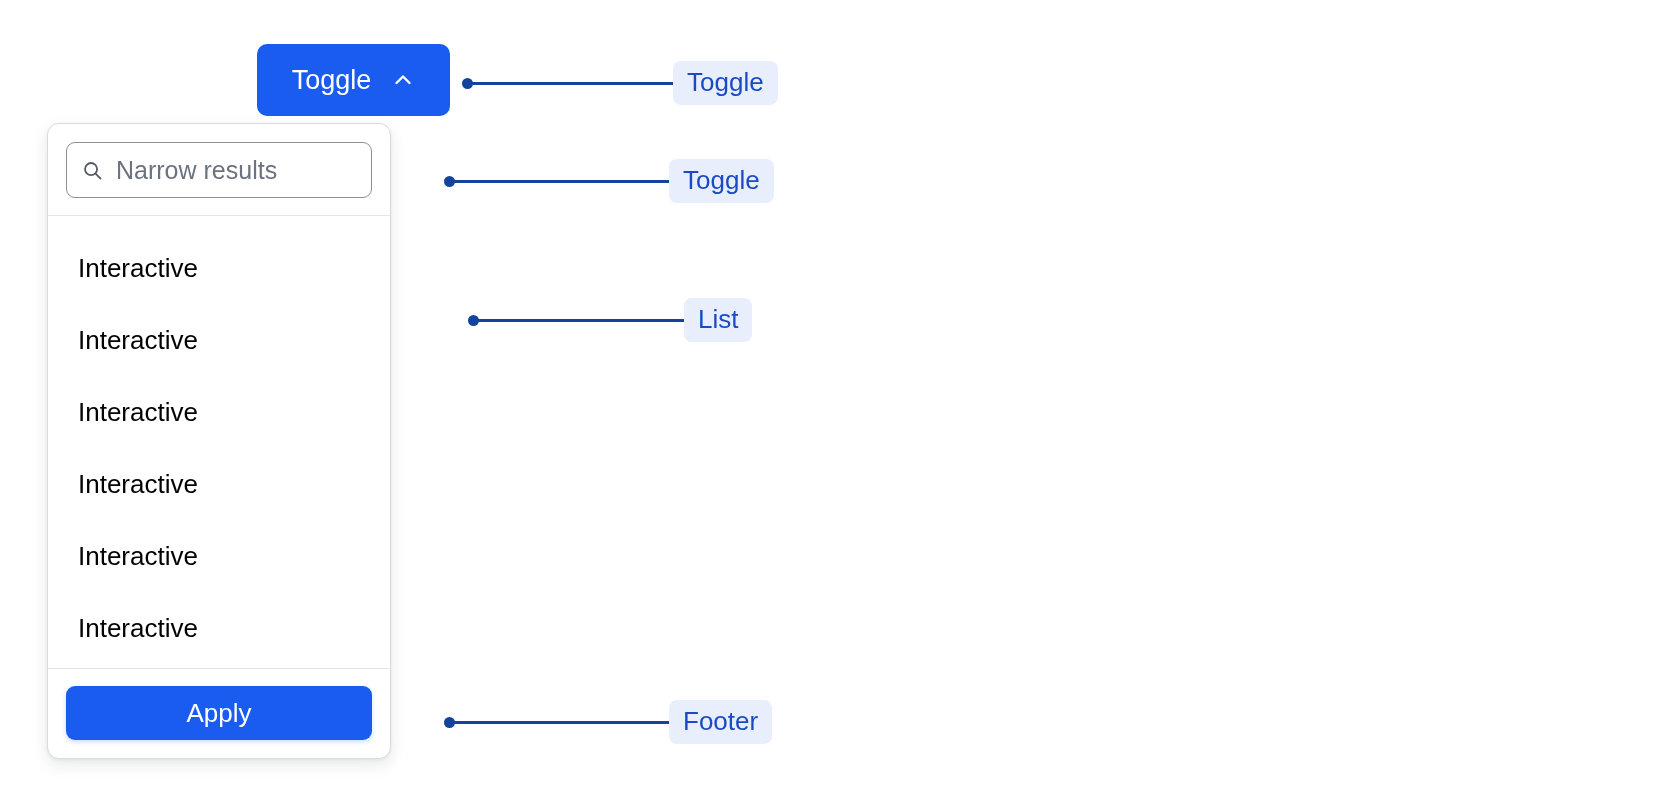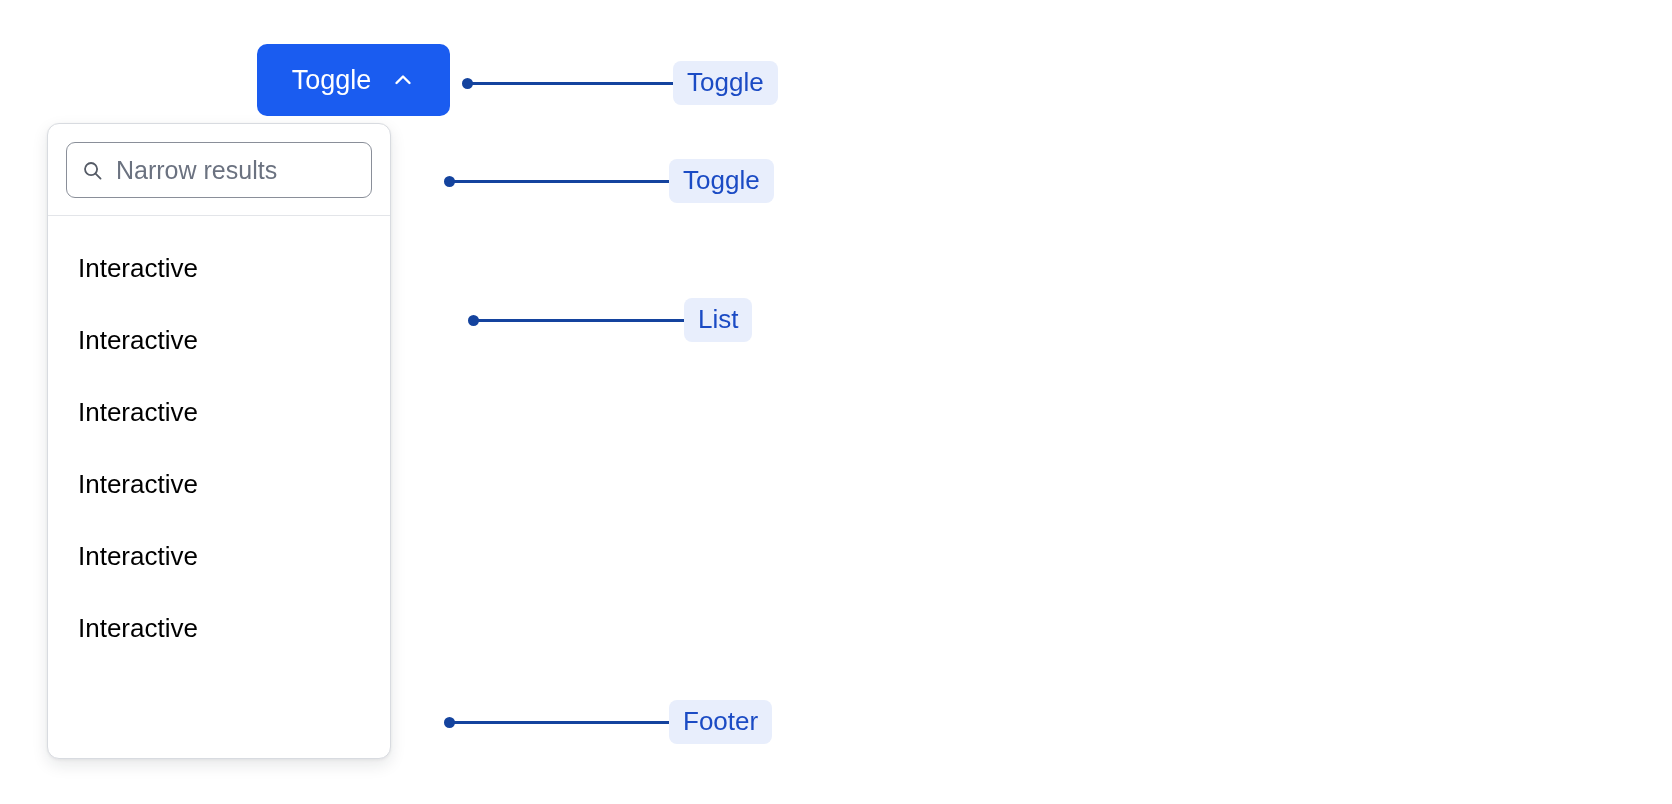--- a/index.html
+++ b/index.html
@@ -227,20 +227,23 @@
       <span>Interactive</span>
     </div>
     <div class="list-item">
       <span>Interactive</span>
     </div>
     <div class="list-item">
       <span>Interactive</span>
     </div>
   </div>
 
+  <div id="dropdown-footer">
+    <button id="apply-button">Apply</button>
+  </div>
 
 </div>
 
 <div class="annotation" id="annotation-toggle">
   <span class="dot"></span>
   <span class="leader"></span>
   <span class="pill">Toggle</span>
 </div>
 
 <div class="annotation" id="annotation-header">

